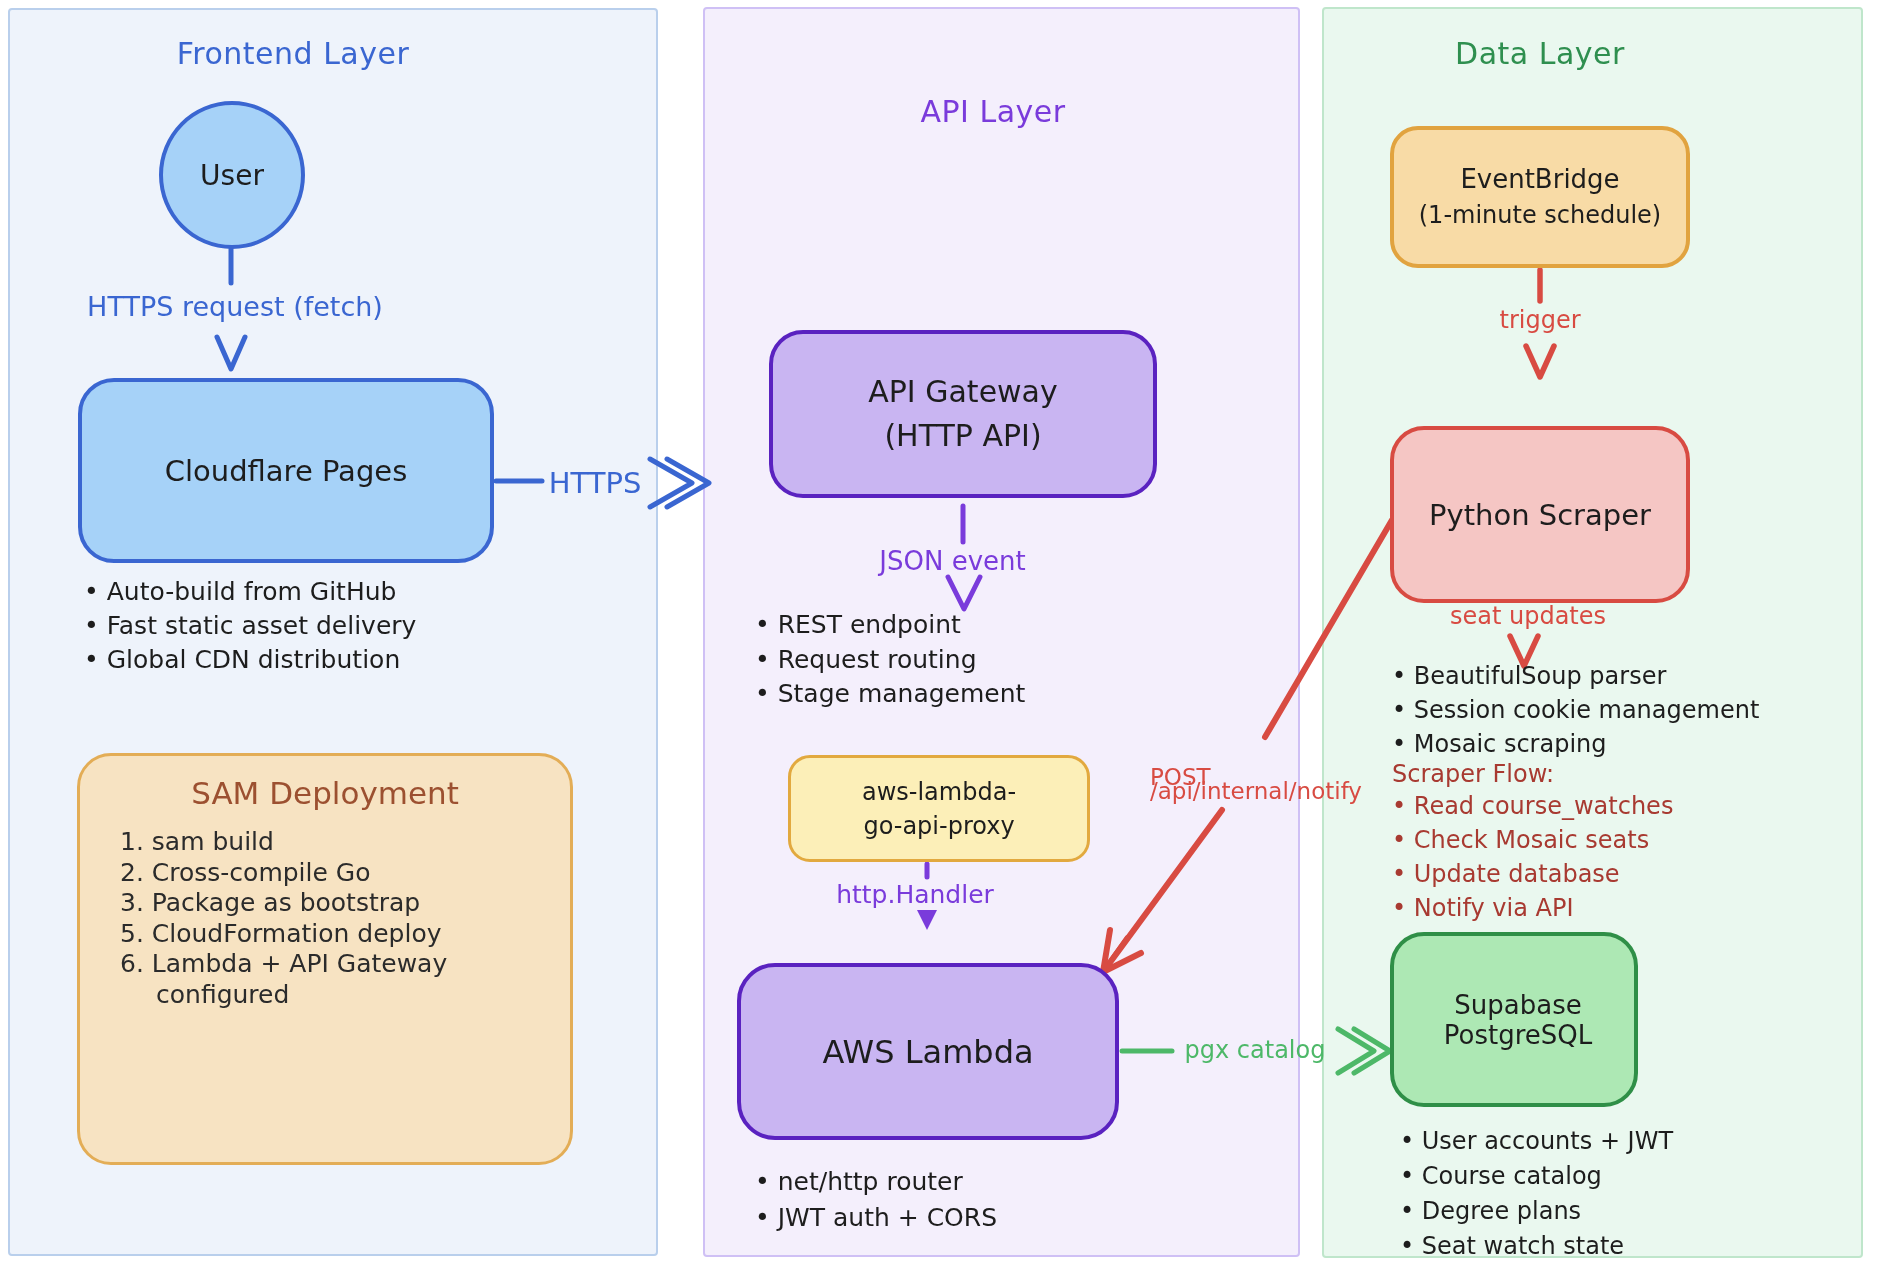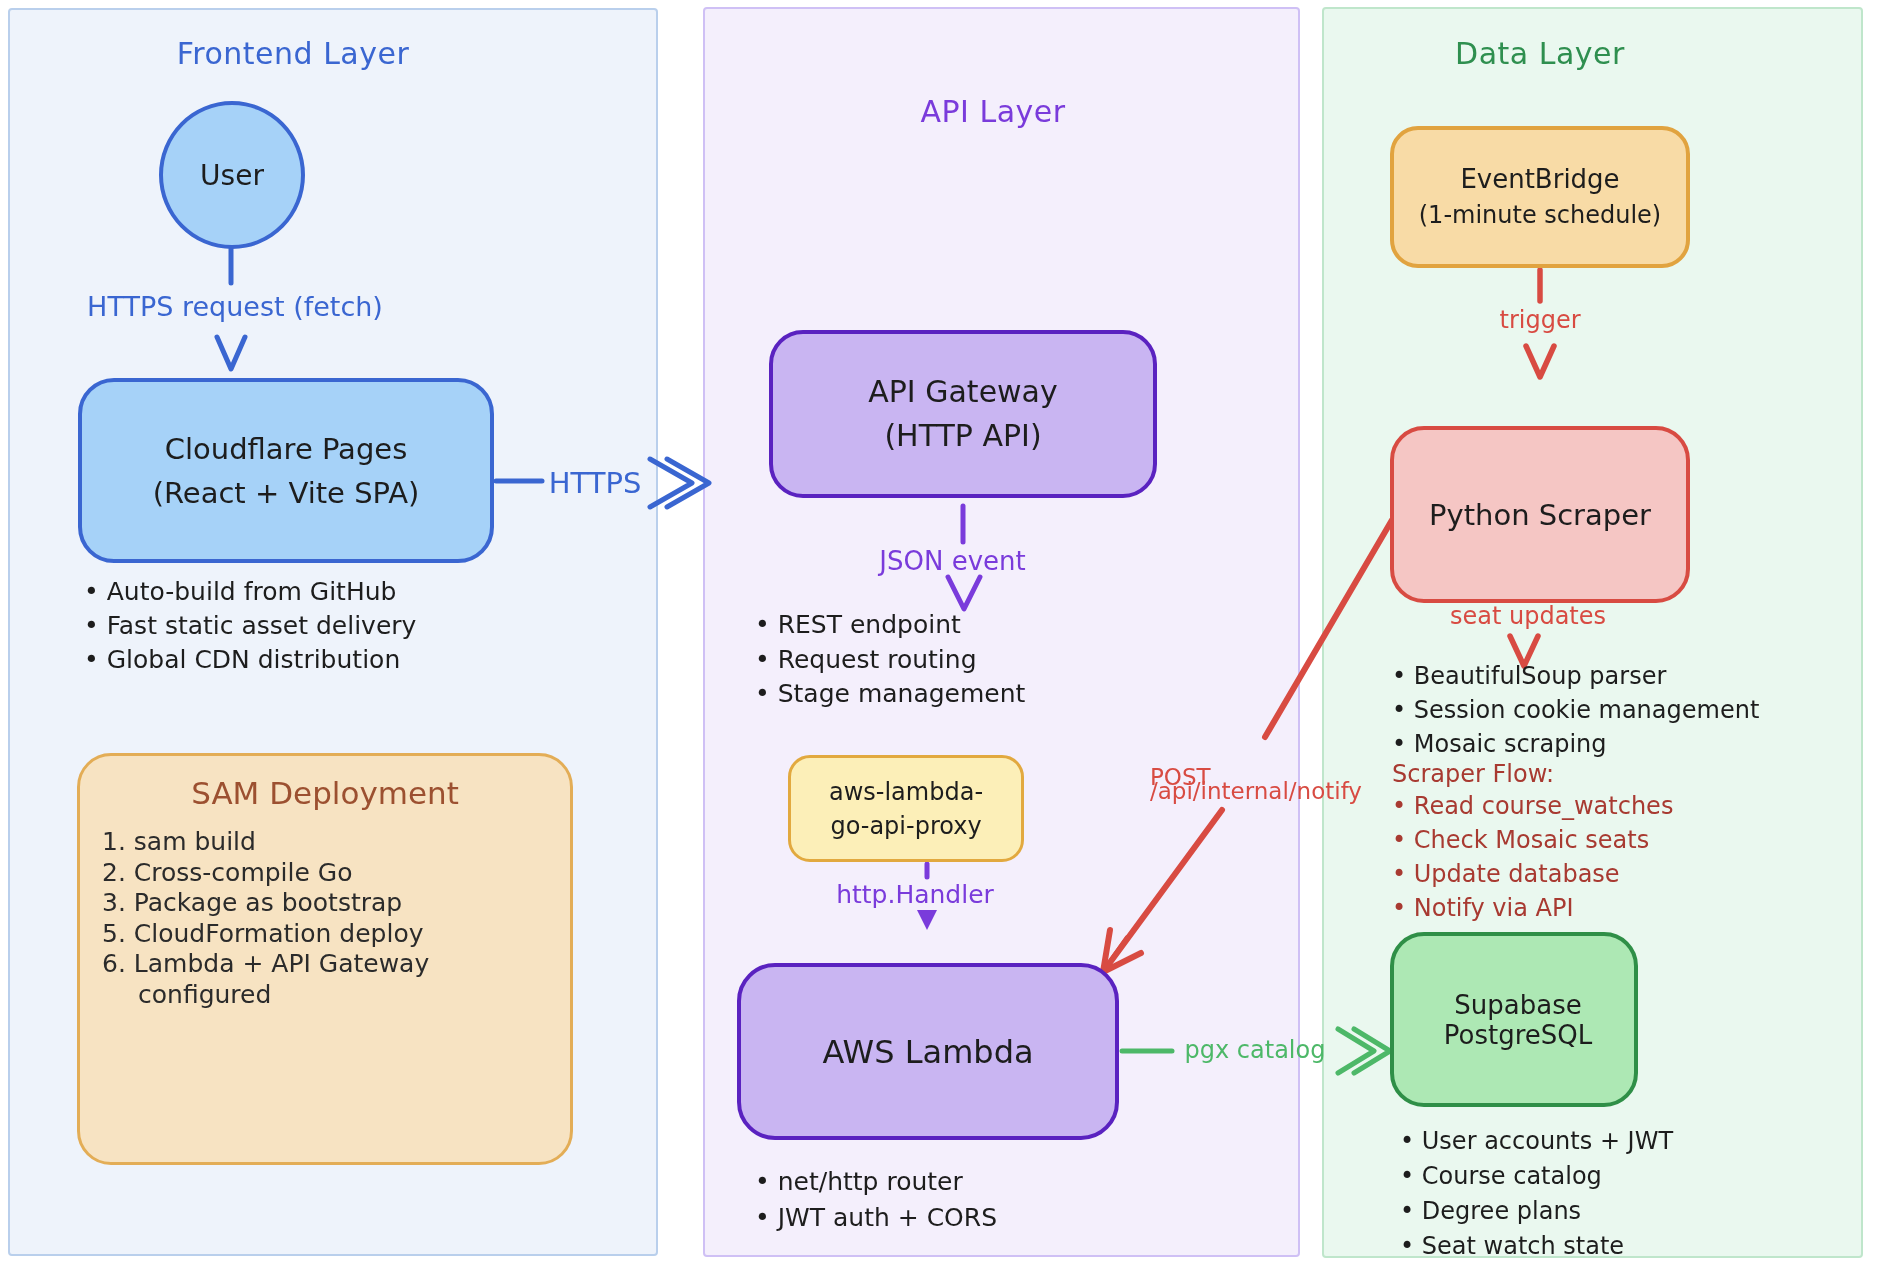--- a/index.html
+++ b/index.html
@@ -22,29 +22,29 @@
   .panel.api{left:703px;top:7px;width:597px;height:1250px;background:var(--panel-purple);border:2px solid var(--panel-purple-br);}
   .panel.data{left:1322px;top:7px;width:541px;height:1251px;background:var(--panel-green);border:2px solid var(--panel-green-br);}
   .layer-title{position:absolute;width:330px;text-align:center;font-size:30px;letter-spacing:.5px;}
   .lt-frontend{left:128px;top:36px;color:var(--blue);}
   .lt-api{left:828px;top:94px;color:var(--purple-acc);}
   .lt-data{left:1375px;top:36px;color:var(--green);}
   .box{position:absolute;display:flex;flex-direction:column;align-items:center;justify-content:center;text-align:center;color:var(--ink);}
   .user-circle{left:159px;top:101px;width:146px;height:148px;border-radius:50%;background:var(--blue-fill);border:4px solid var(--blue);font-size:28px;}
   .cloudflare{left:78px;top:378px;width:416px;height:185px;border-radius:36px;background:var(--blue-fill);border:4px solid var(--blue);font-size:29px;line-height:44px;}
   .gateway{left:769px;top:330px;width:388px;height:168px;border-radius:34px;background:var(--purple-fill);border:4px solid var(--purple);font-size:30px;line-height:44px;}
-  .proxy{left:788px;top:755px;width:236px;height:107px;border-radius:22px;background:var(--yellow-fill);border:3px solid var(--yellow-str);font-size:24px;line-height:34px;}
+  .proxy{left:788px;top:755px;width:302px;height:107px;border-radius:22px;background:var(--yellow-fill);border:3px solid var(--yellow-str);font-size:24px;line-height:34px;}
   .lambda{left:737px;top:963px;width:382px;height:177px;border-radius:38px;background:var(--purple-fill);border:4px solid var(--purple);font-size:32px;}
   .eventbridge{left:1390px;top:126px;width:300px;height:142px;border-radius:28px;background:var(--orange-fill);border:4px solid var(--orange-str);font-size:26px;line-height:36px;}
   .eventbridge .sub{font-size:24px;}
   .python{left:1390px;top:426px;width:300px;height:177px;border-radius:34px;background:var(--pink-fill);border:4px solid var(--red);font-size:29px;}
   .supabase{left:1390px;top:932px;width:248px;height:175px;border-radius:34px;background:var(--green-fill);border:4px solid var(--green-str);font-size:26px;padding-left:8px;}
   .sam{position:absolute;left:77px;top:753px;width:496px;height:412px;border-radius:34px;background:var(--tan-fill);border:3.5px solid var(--tan-str);}
   .sam-title{margin-top:19px;text-align:center;font-size:31px;color:var(--brown);}
-  .sam-steps{margin:16px 0 0 22px;width:340px;font-size:25px;line-height:30.5px;color:#2b2b2b;}
+  .sam-steps{margin:16px 0 0 40px;width:340px;font-size:25px;line-height:30.5px;color:#2b2b2b;}
   .sam-steps .step{padding-left:36px;text-indent:-36px;}
   .blist{position:absolute;font-size:25px;line-height:34px;color:var(--ink);}
   .blist .bi{padding-left:26px;text-indent:-26px;}
   .blist .bi::before{content:"•  ";}
   .blist.small{font-size:24px;}
   .blist.red, .flow-title{color:var(--maroon);}
   .alabel{position:absolute;text-align:center;}
   .lab-blue{color:var(--blue);}
   .lab-purple{color:var(--purple-acc);}
   .lab-red{color:var(--red);}
@@ -96,21 +96,20 @@
   <div class="layer-title lt-api">API Layer</div>
   <div class="layer-title lt-data">Data Layer</div>
 
   <div class="box user-circle">
     <span>User</span>
   </div>
   <div class="alabel lab-blue" style="left:60px;top:291px;width:350px;font-size:27px;">HTTPS request (fetch)</div>
 
   <div class="box cloudflare">
     <div>Cloudflare Pages</div>
-    <div>(React + Vite SPA)</div>
   </div>
   <div class="blist" style="left:84px;top:575px;">
     <div class="bi">Auto-build from GitHub</div>
     <div class="bi">Fast static asset delivery</div>
     <div class="bi">Global CDN distribution</div>
   </div>
 
   <div class="sam">
     <div class="sam-title">SAM Deployment</div>
     <div class="sam-steps">

